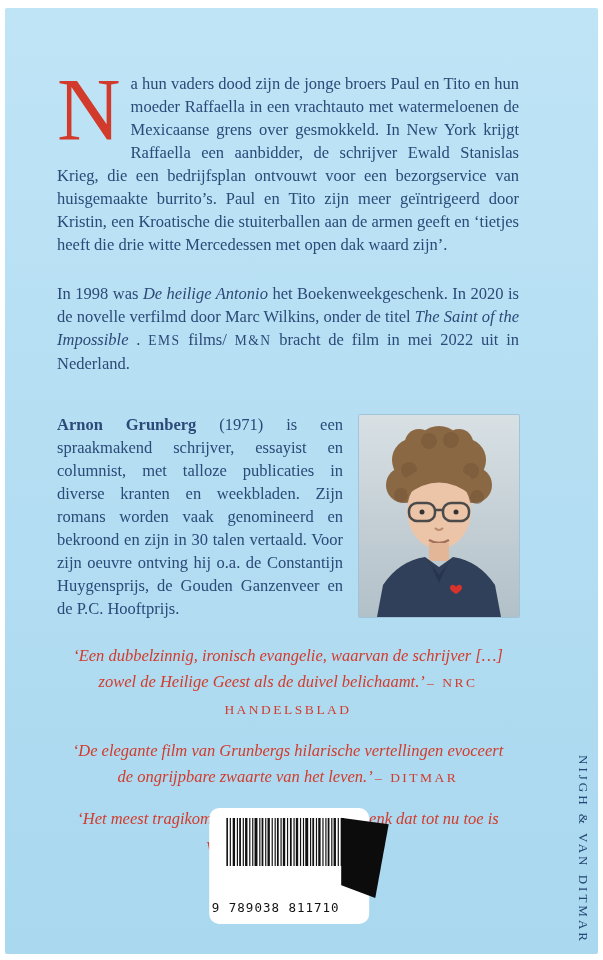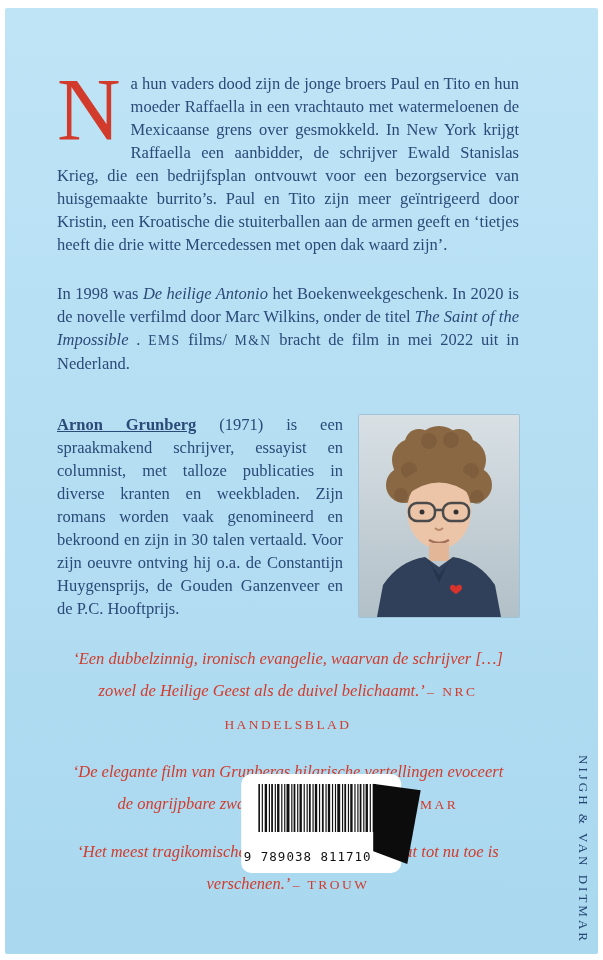--- a/index.html
+++ b/index.html
@@ -43,58 +43,57 @@
     font-size: 88px;
     line-height: 70px;
     color: #d23b2c;
     margin: 3px 10px 0 0;
   }
   .p2 { margin: 0 0 38px 0; }
   .ital { font-style: italic; }
   .sc { font-size: 0.82em; letter-spacing: 1.5px; }
   .bio { margin: 8px 0 0 0; }
   .bio p { margin: 0; text-align: justify; }
-  .bio .name { font-weight: bold; text-decoration: underline; }
+  .bio .name { font-weight: bold; }
   .photo {
     float: right;
     width: 160px;
     height: 202px;
     margin: 2px 0 10px 16px;
     border-radius: 1px;
     overflow: hidden;
     box-shadow: 0 0 0 1px rgba(120,150,170,0.35);
   }
   .photo svg { display: block; width: 100%; height: 100%; }
   .quotes {
     clear: both;
     padding-top: 16px;
     text-align: center;
     color: #d23b2c;
   }
   .quote {
     font-style: italic;
     font-size: 16.5px;
-    line-height: 32px;
+    line-height: 26px;
     margin: 0 6px 15px 6px;
   }
   .quote .source {
     font-style: normal;
     letter-spacing: 2.5px;
     font-size: 13.5px;
   }
   .barcode {
     position: absolute;
     left: 50%;
-    top: 766px;
+    top: 800px;
     transform: translateX(-58%);
     width: 160px;
-    height: 99px;
+    height: 116px;
     background: #ffffff;
     border-radius: 10px;
-    margin-left: 32px;
   }
   .barcode-bars {
     position: absolute;
     left: 17px;
     top: 10px;
     width: 118px;
     height: 48px;
   }
   .barcode-number {
     position: absolute;

